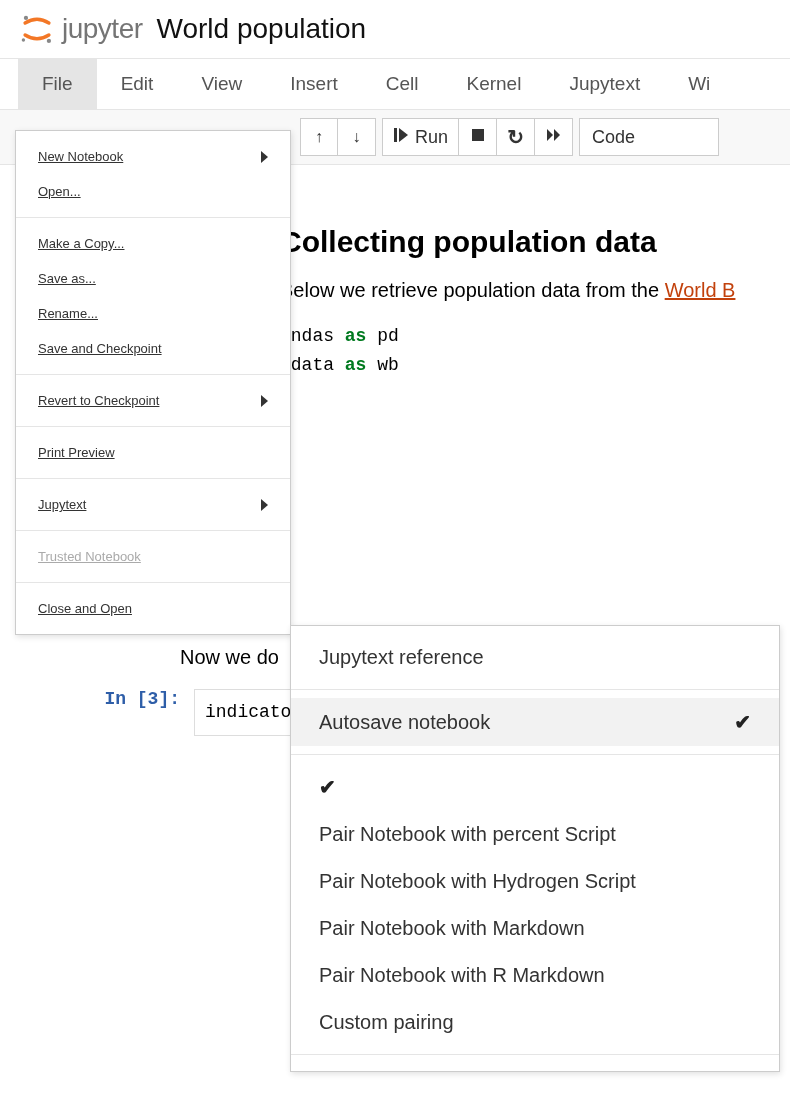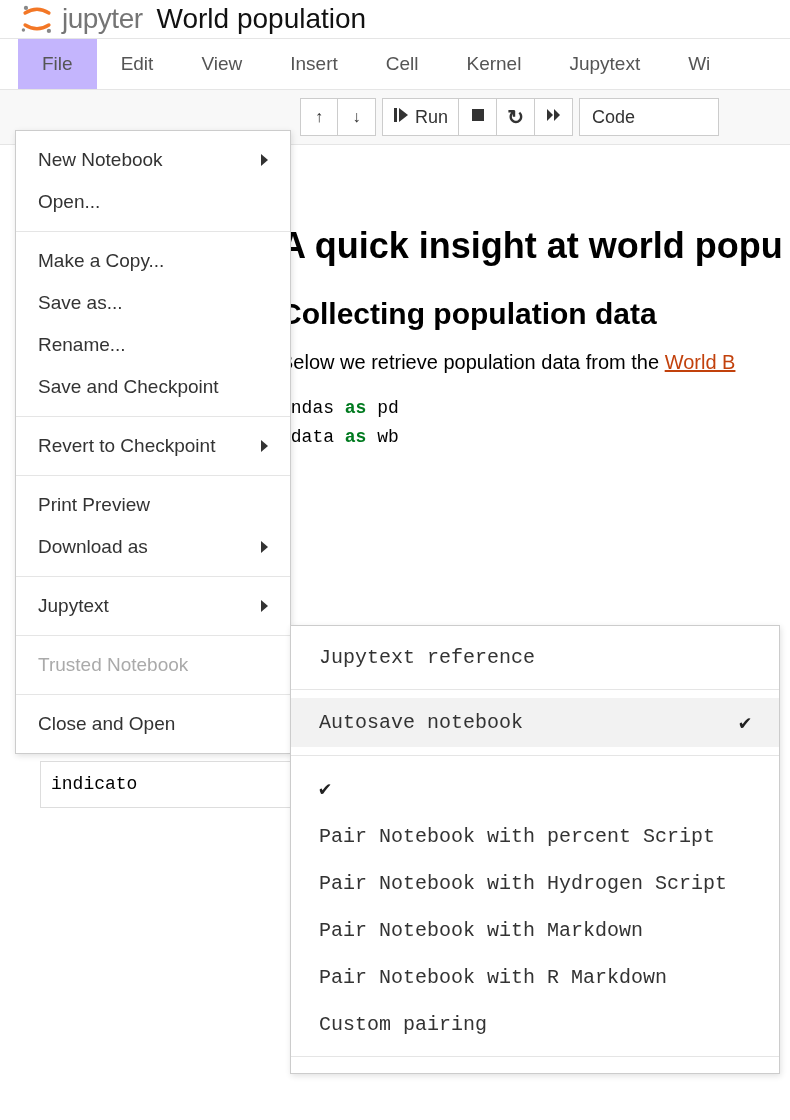--- a/index.html
+++ b/index.html
@@ -10,21 +10,21 @@
   width: 790px;
   height: 1120px;
   overflow: hidden;
   position: relative;
 }
 
 
 .header {
   display: flex;
   align-items: center;
-  padding: 2px 20px;
+  padding: 12px 20px;
   gap: 14px;
 }
 .logo {
   display: flex;
   align-items: center;
   gap: 8px;
 }
 .logo-icon {
   width: 34px;
   height: 34px;
@@ -51,21 +51,21 @@
   padding: 0 18px;
 }
 .menubar-item {
   padding: 14px 24px;
   font-size: 19px;
   color: #555;
   cursor: default;
   user-select: none;
 }
 .menubar-item.active {
-  background: #c4b5fd;
+  background: #e5e5e5;
 }
 
 
 .toolbar {
   border-bottom: 1px solid #e5e5e5;
   background: #f8f8f8;
   padding: 8px 18px;
   display: flex;
   align-items: center;
   gap: 0;
@@ -168,23 +168,24 @@
   border: 1px solid #ccc;
   box-shadow: 1px 2px 6px rgba(0,0,0,0.12);
   z-index: 10;
   padding: 8px 0;
 }
 .dd-item {
   display: flex;
   align-items: center;
   justify-content: space-between;
   padding: 10px 22px;
-  font-size: 19px;
+  font-size: 13px;
   color: #333;
   cursor: default;
+  text-decoration: underline;
 }
 .dd-item.disabled { color: #aaa; }
 .dd-divider {
   height: 1px;
   background: #e5e5e5;
   margin: 8px 0;
 }
 .caret {
   width: 0; height: 0;
   border-top: 6px solid transparent;
@@ -205,21 +206,20 @@
   padding: 8px 0;
 }
 .sub-item {
   display: flex;
   align-items: center;
   justify-content: space-between;
   padding: 12px 28px;
   font-size: 20px;
   color: #333;
   cursor: default;
-  font-family: Liberation Mono, monospace;
 }
 .sub-item.hover { background: #f2f2f2; }
 .check {
   font-size: 20px;
   color: #222;
   font-weight: 700;
 }
 
 
 .right-strip {
@@ -303,36 +303,36 @@
           </svg></span>
       </div>
   </div>
   <div class="select-ct">
     <span>Code</span>
   </div>
 </div>
 
 <div class="content">
   <div class="content-inner">
-    <h1 style="margin-left:240px">A qu<span>ick insight at world popu</span></h1>
     <h2 style="margin-left:240px">Colle<span>cting population data</span></h2>
     <p style="margin-left:240px">Bel<span>ow we retrieve population data from the </span><a href="#">World B</a></p>
     <div class="codepre" style="margin-left:240px"><span>andas </span><span class="kw">as</span><span> pd</span>
 <span>bdata </span><span class="kw">as</span><span> wb</span></div>
 
     <div style="height:110px"></div>
 
     <div class="codepre cm" style="margin-left:140px"><span># wb.sea</span>
 <span># =&gt; htt</span></div>
 
     <div class="codepre" style="margin-left:170px;font-family:'Courier New',monospace">SP.POP</div>
 
     <p style="margin-left:140px">Now we do</p>
 
     <div class="cell-row">
+      <div class="cell-prompt"><span class="prompt">In [3]:</span></div>
       <div class="cell-body codepre" style="margin:0">indicato</div>
     </div>
   </div>
 </div>
 
 <div class="right-strip">
   <div>#</div>
   <div style="margin-top:44px">s</div>
   <div class="err" style="margin-top:150px">o</div>
 </div>
@@ -360,24 +360,20 @@
     </div>
   <div class="dd-divider"></div>
   <div class="dd-item">
       <span>Revert to Checkpoint</span>
       <span class="caret"></span>
     </div>
   <div class="dd-divider"></div>
   <div class="dd-item">
       <span>Print Preview</span>
     </div>
-  <div class="dd-item">
-      <span>Download as</span>
-      <span class="caret"></span>
-    </div>
   <div class="dd-divider"></div>
   <div class="dd-item">
       <span>Jupytext</span>
       <span class="caret"></span>
     </div>
   <div class="dd-divider"></div>
   <div class="dd-item disabled">
       <span>Trusted Notebook</span>
     </div>
   <div class="dd-divider"></div>

